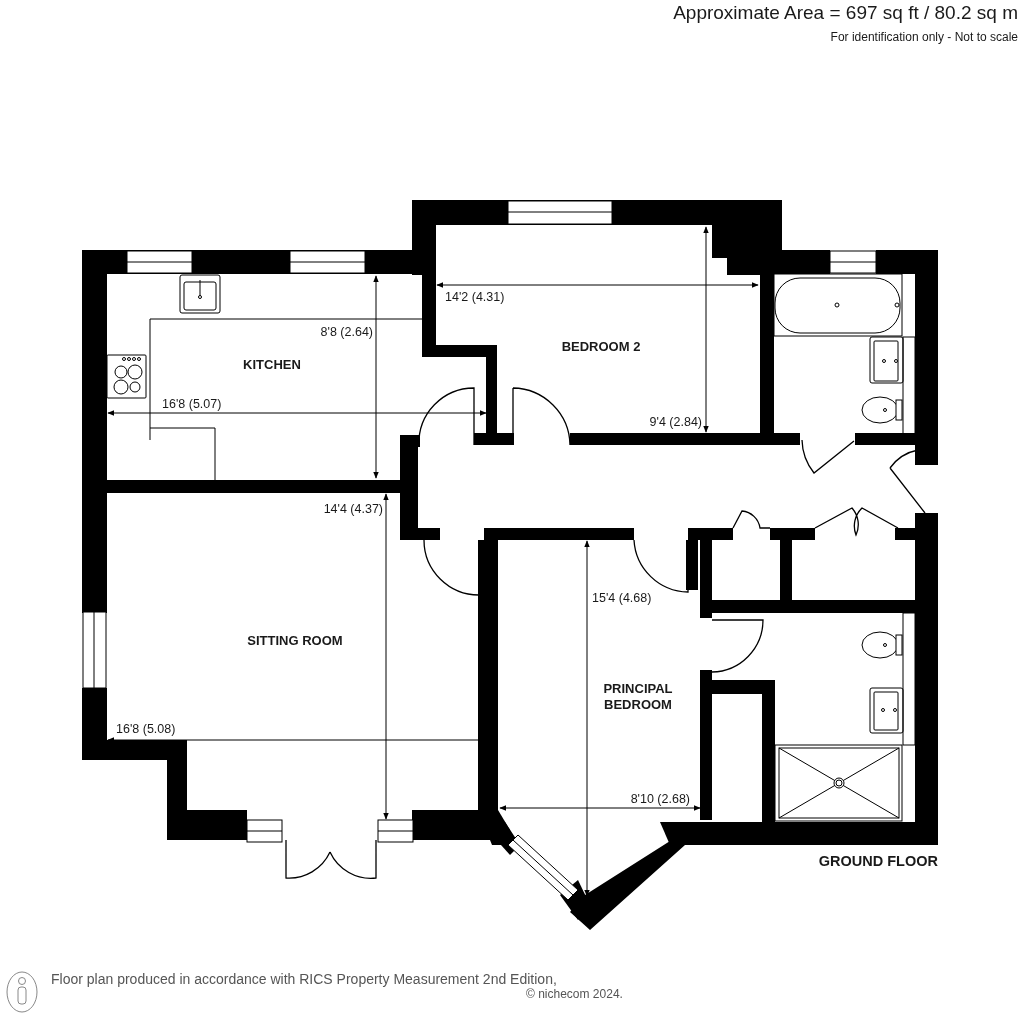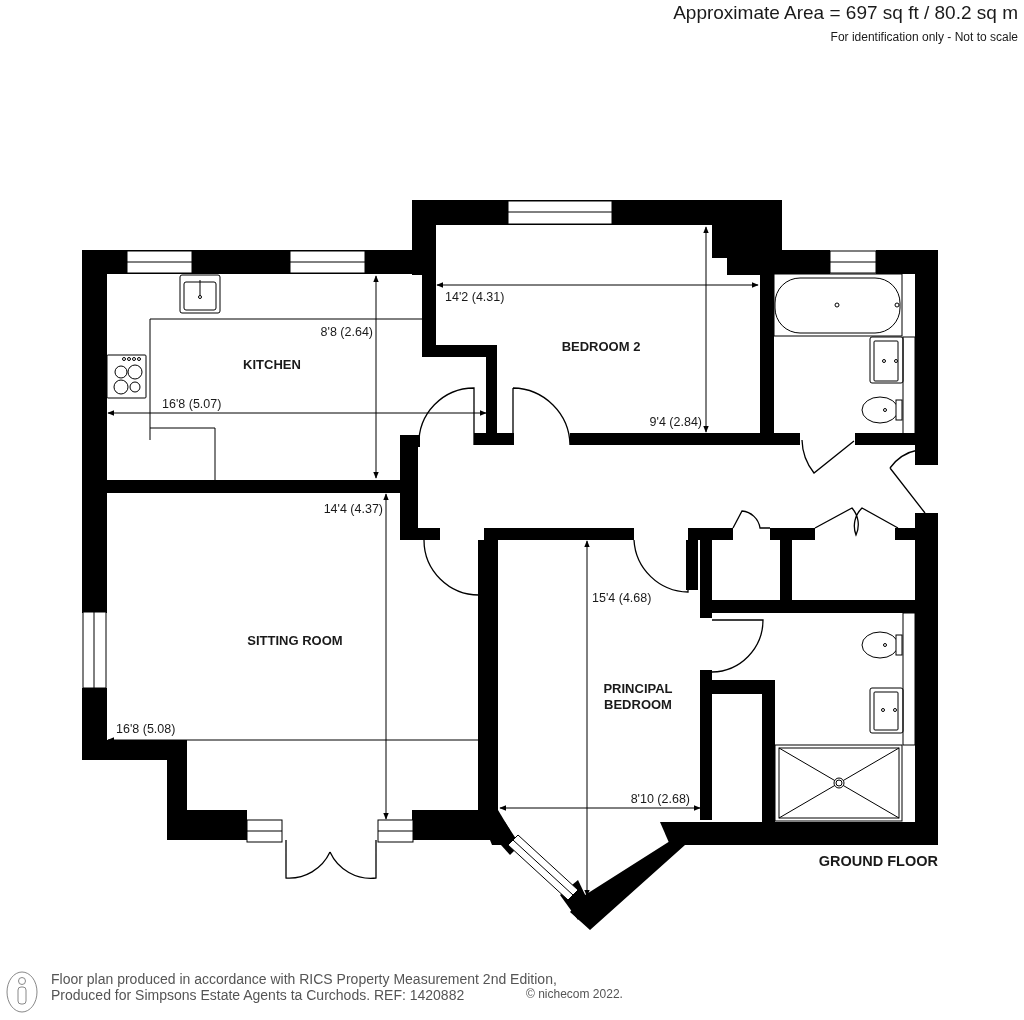--- a/index.html
+++ b/index.html
@@ -229,15 +229,14 @@
 </svg>
 
 <svg class="footer-logo" viewBox="0 0 32 44">
   <ellipse cx="16" cy="22" rx="15" ry="20" fill="none" stroke="#888" stroke-width="1"></ellipse>
   <circle cx="16" cy="11" r="3.5" fill="none" stroke="#888" stroke-width="1"></circle>
   <rect x="12" y="17" width="8" height="17" rx="3" fill="none" stroke="#888" stroke-width="1"></rect>
 </svg>
 
 <div class="footer">
   <div class="line">Floor plan produced in accordance with RICS Property Measurement 2nd Edition,</div>
-  <div class="line">Produced for Simpsons Estate Agents ta Curchods.   REF: 1420882</div>
 </div>
-<div class="copyright">© nichecom 2022.</div>
+<div class="copyright">© nichecom 2024.</div>
 
 </body></html>

